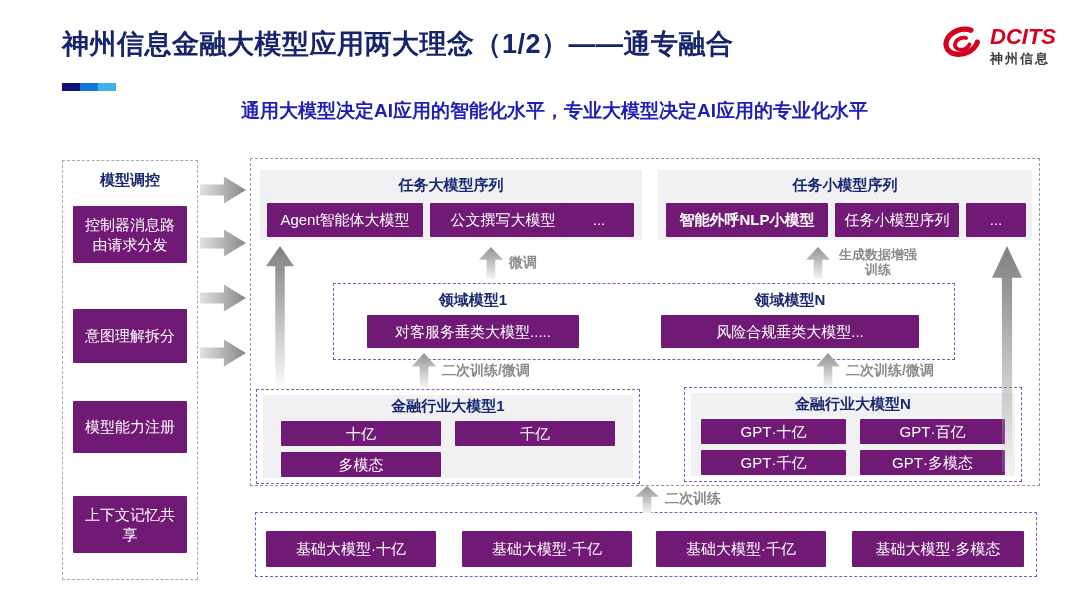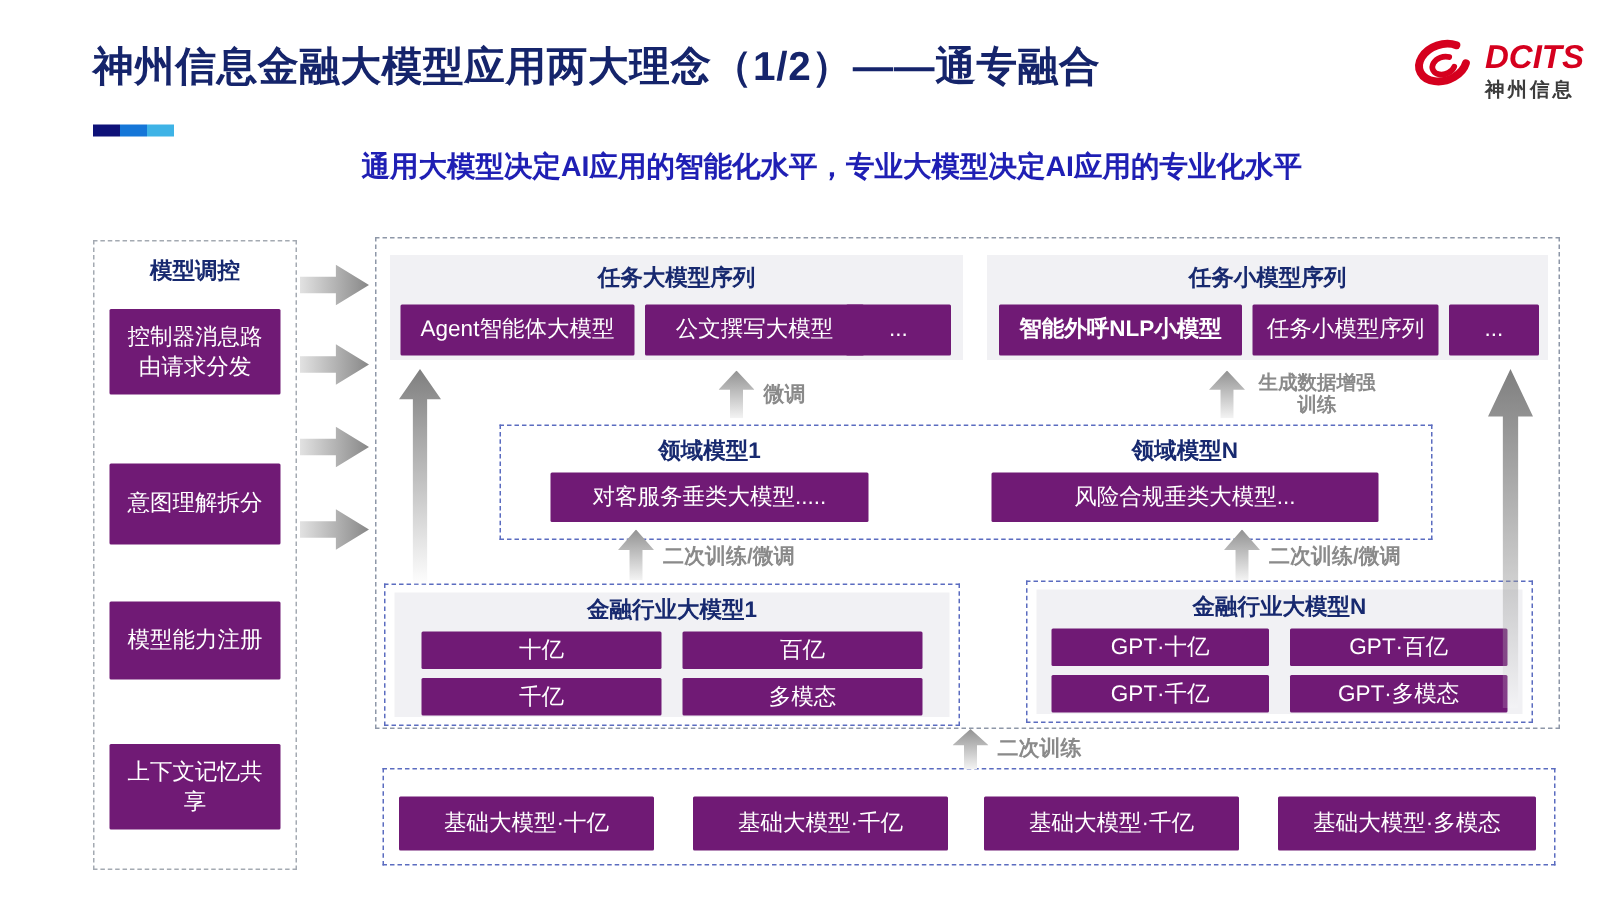--- a/index.html
+++ b/index.html
@@ -114,21 +114,20 @@
   <div class="abs arrow-up-sm z2" style="left:412px;top:353px;height:34px;"></div>
   <div class="abs gray-label" style="left:442px;top:362px;">二次训练/微调</div>
   <div class="abs arrow-up-sm z2" style="left:816px;top:353px;height:34px;"></div>
   <div class="abs gray-label" style="left:846px;top:362px;">二次训练/微调</div>
 
   <div class="abs dash-blue" style="left:256px;top:389px;width:382px;height:93px;">
     <div class="graysec" style="position:absolute;left:6px;top:5px;right:6px;bottom:5px;">
       <div class="navy-head" style="margin-top:2px;">金融行业大模型1</div>
       <div class="grid2">
         <div class="bluebox">十亿</div>
-        <div class="bluebox">百亿</div>
         <div class="bluebox">千亿</div>
         <div class="bluebox">多模态</div>
       </div>
     </div>
   </div>
 
   <div class="abs dash-blue" style="left:684px;top:387px;width:336px;height:93px;">
     <div class="graysec" style="position:absolute;left:6px;top:5px;right:6px;bottom:5px;">
       <div class="navy-head" style="margin-top:2px;">金融行业大模型N</div>
       <div class="grid2" style="padding:0 10px;">

